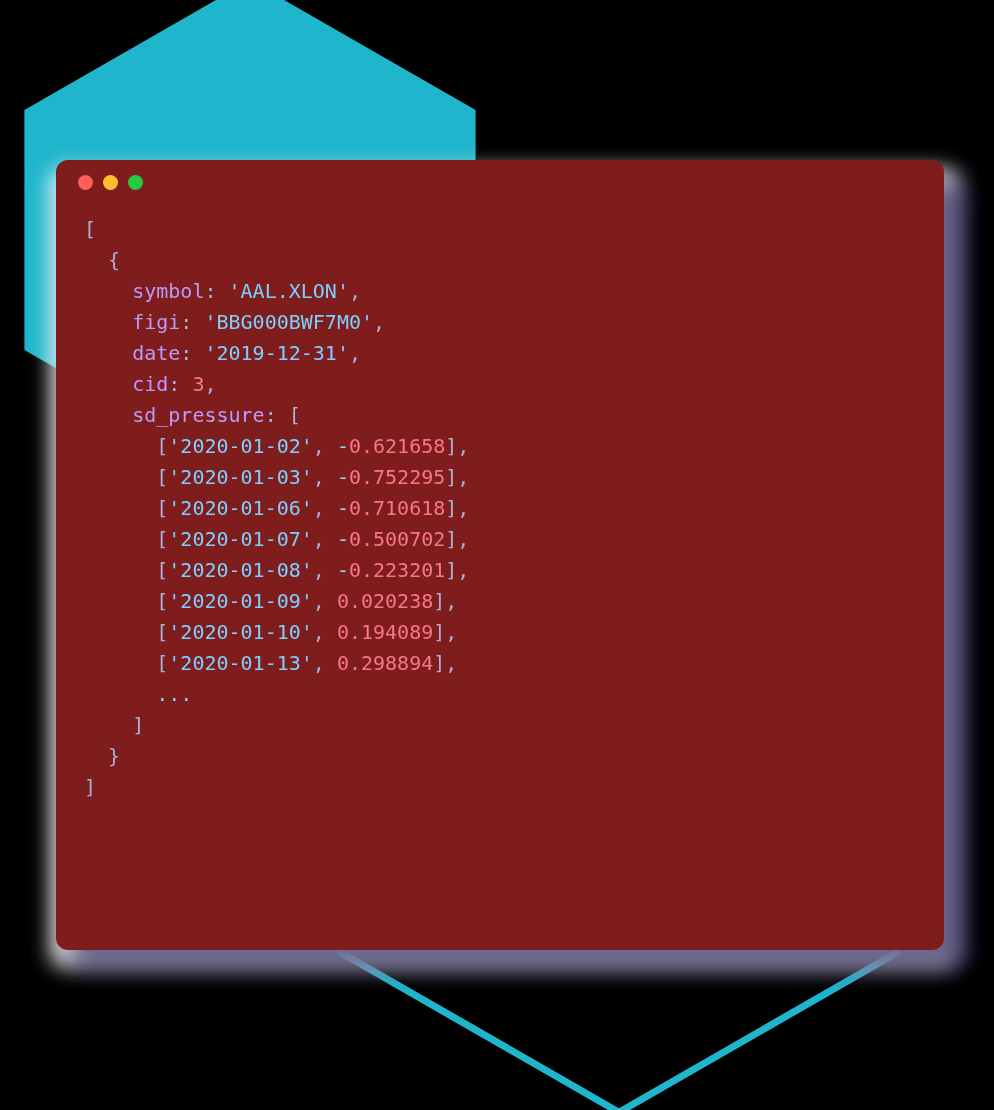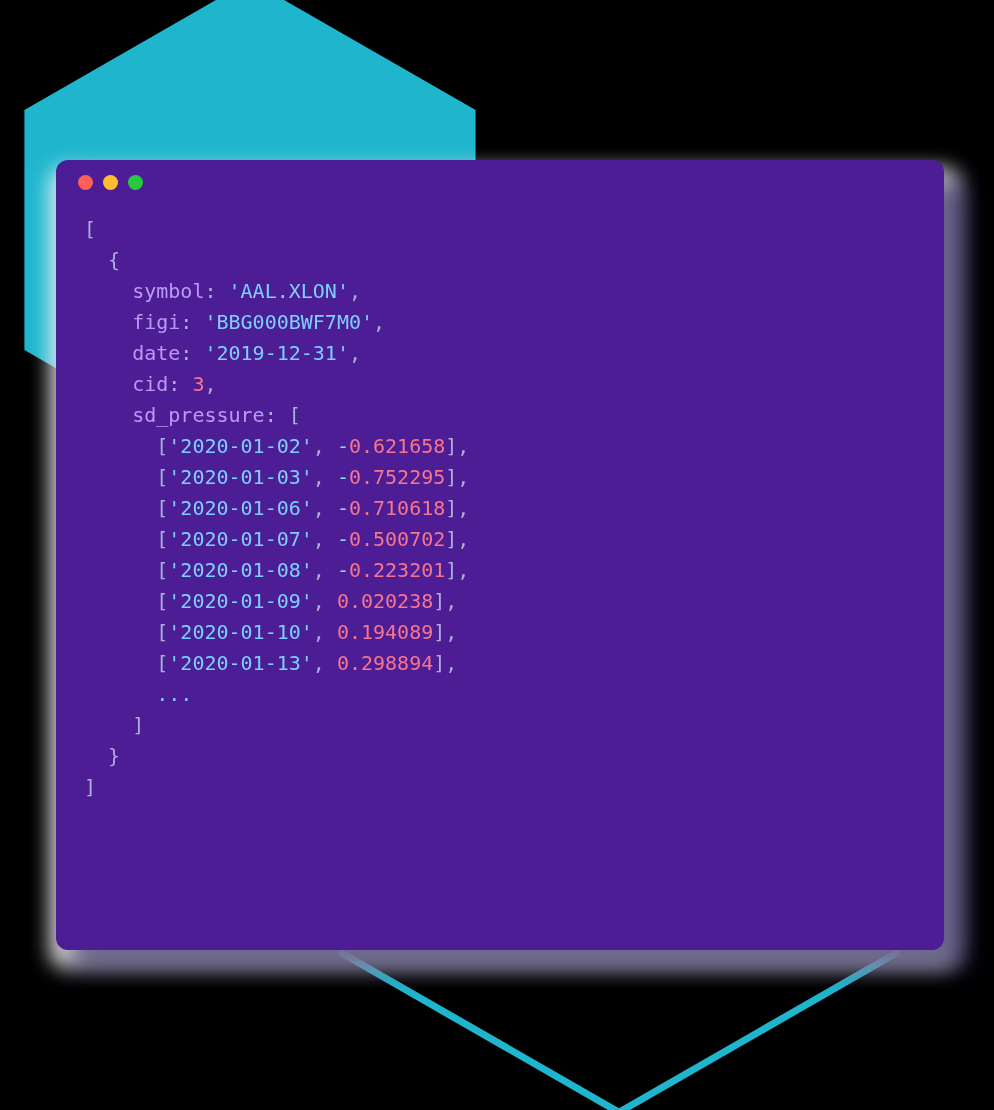--- a/index.html
+++ b/index.html
@@ -50,21 +50,21 @@
     filter: blur(12px);
     opacity: 0.6;
     z-index: 3;
   }
   .terminal-window {
     position: absolute;
     top: 160px;
     left: 56px;
     width: 888px;
     height: 790px;
-    background: #4c1d95;
+    background: #7f1d1d;
     border-radius: 12px;
     z-index: 4;
     padding: 0;
   }
   .title-bar {
     height: 44px;
     display: flex;
     align-items: center;
     padding-left: 22px;
     gap: 10px;

